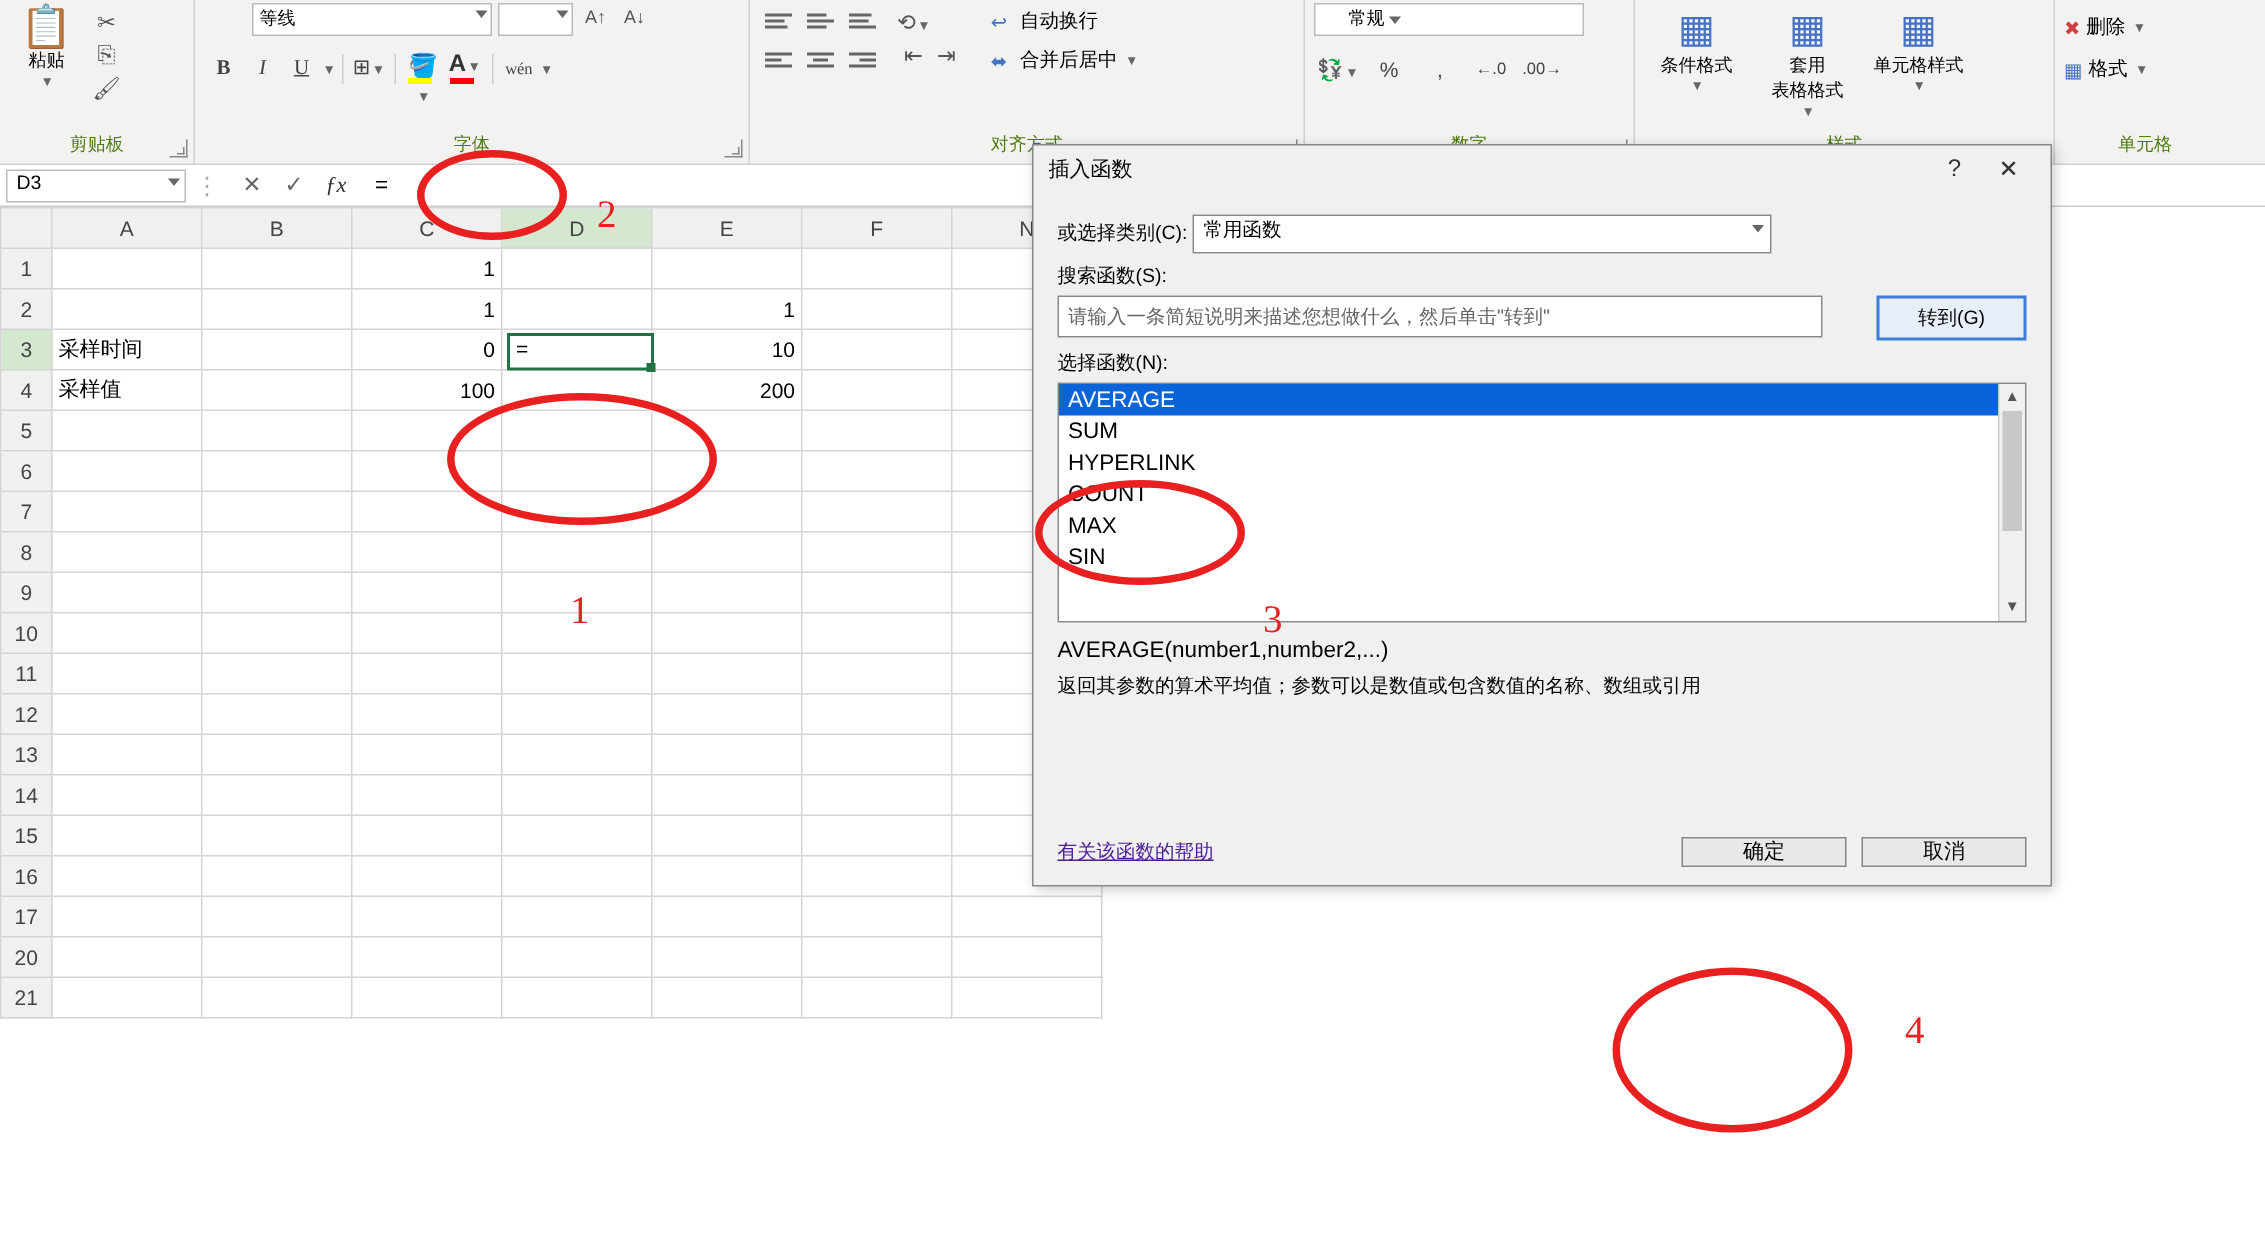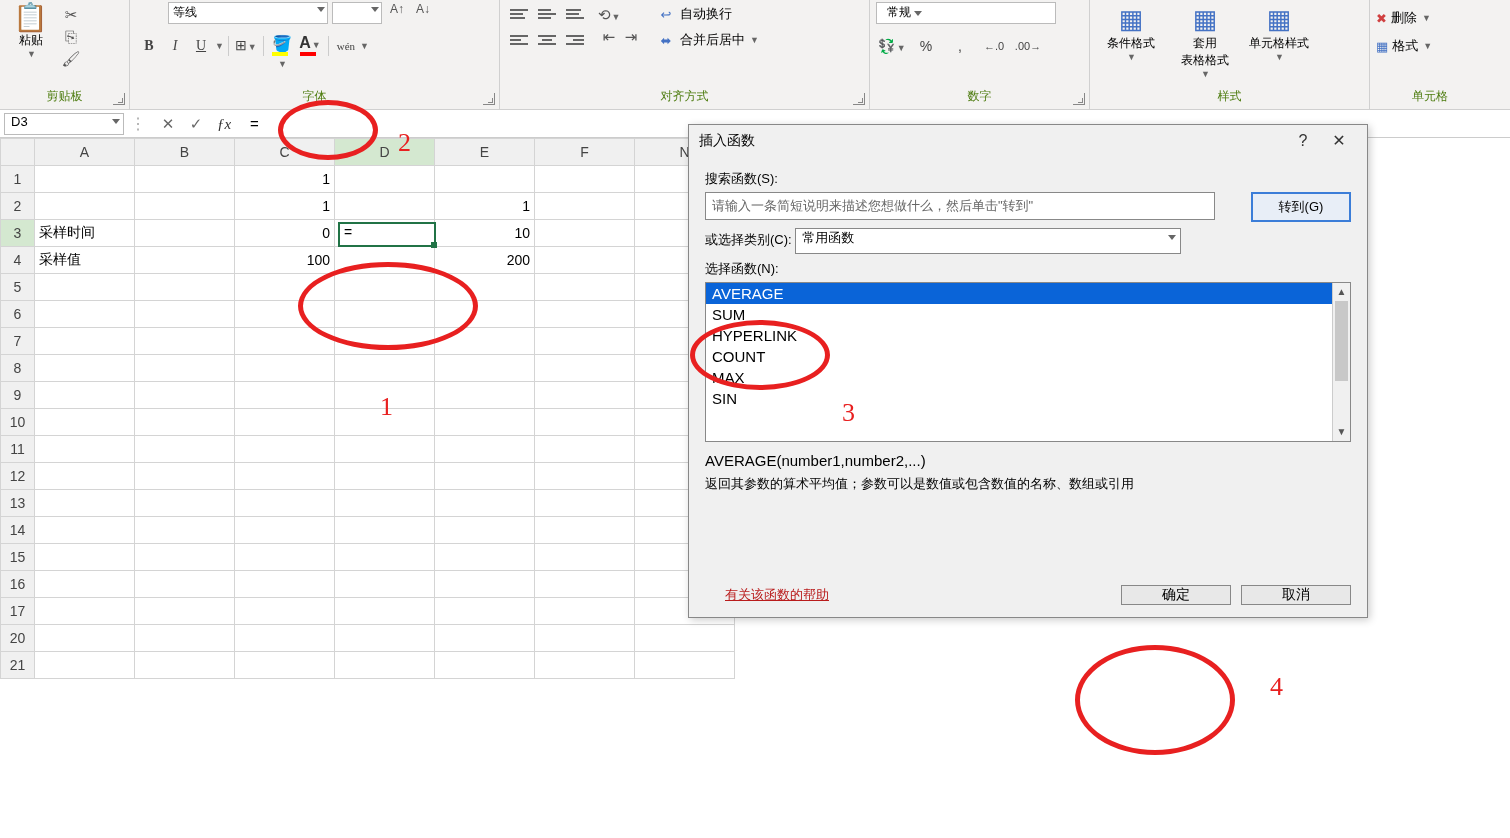--- a/index.html
+++ b/index.html
@@ -12,40 +12,40 @@
 .ribbon-group-label { text-align: center; font-size: 12px; color: #4d7c0f; padding: 2px 0 4px; position: relative; }
 .dlauncher { position: absolute; right: 4px; bottom: 4px; width: 12px; height: 12px; border: 1px solid #888; border-top: none; border-left: none; }
 .dlauncher::after { content: ""; position: absolute; right: 1px; bottom: 1px; width: 4px; height: 4px; border-right: 1px solid #888; border-bottom: 1px solid #888; }
 
 .big-btn { display: flex; flex-direction: column; align-items: center; justify-content: center; width: 50px; font-size: 12px; padding: 2px; cursor: pointer; }
 .big-btn .ic { font-size: 28px; line-height: 1; color: #c05050; }
 .small-stack { display: flex; flex-direction: column; gap: 2px; padding-top: 4px; }
 .small-ic { width: 22px; height: 20px; font-size: 15px; color: #555; text-align: center; cursor: pointer; }
 .dd { font-size: 9px; color: #666; margin-left: 1px; }
 
-.font-section .row { display: flex; gap: 4px; align-items: flex-start; padding-left: 32px; }
+.font-section .row { display: flex; gap: 4px; align-items: flex-end; padding-left: 32px; }
 .font-combo { border: 1px solid #bbb; background: #fff; font-size: 12px; padding: 1px 18px 1px 4px; height: 22px; position: relative; }
 .font-combo .dd2 { position: absolute; right: 2px; top: 4px; }
 .btn-row { display: flex; gap: 0; margin-top: 6px; }
 .fmt-btn { width: 26px; height: 24px; font-size: 14px; text-align: center; line-height: 24px; color: #444; cursor: pointer; font-family: "Times New Roman", serif; }
 .fmt-btn.b { font-weight: bold; }
 .fmt-btn.i { font-style: italic; }
 .fmt-btn.u { text-decoration: underline; }
 .sep { width: 1px; background: #ccc; height: 20px; margin: 2px 4px; }
 .color-btn { width: 28px; height: 24px; position: relative; cursor: pointer; text-align: center; }
 .color-btn .bar { position: absolute; bottom: 2px; left: 4px; right: 8px; height: 4px; }
 
 .align-grid { display: grid; grid-template-columns: repeat(3, 26px); grid-template-rows: repeat(2, 24px); gap: 2px; }
 .align-btn { cursor: pointer; display: flex; flex-direction: column; justify-content: center; gap: 2px; padding: 4px; }
 .align-btn span { height: 2px; background: #666; }
 .align-stack { display: flex; flex-direction: column; gap: 2px; margin-left: 6px; }
 .align-item { display: flex; align-items: center; gap: 4px; font-size: 13px; height: 24px; cursor: pointer; }
 .align-item .ic2 { width: 20px; text-align: center; color: #4472c4; }
 
-.num-combo { border: 1px solid #bbb; background: #fff; font-size: 12px; height: 22px; width: 180px; padding: 1px 18px 1px 10px; position: relative; }
+.num-combo { border: 1px solid #bbb; background: #fff; font-size: 12px; height: 22px; width: 180px; padding: 1px 18px 1px 22px; position: relative; }
 .num-row { display: flex; gap: 2px; margin-top: 6px; }
 .num-btn { width: 32px; height: 24px; font-size: 14px; text-align: center; line-height: 24px; color: #444; cursor: pointer; }
 
 .style-btn { display: flex; flex-direction: column; align-items: center; font-size: 12px; width: 70px; cursor: pointer; padding-top: 2px; }
 .style-btn .sic { font-size: 26px; color: #4472c4; }
 
 .cell-btn { display: flex; align-items: center; font-size: 13px; gap: 4px; height: 24px; cursor: pointer; }
 
 
 .formula-bar { height: 28px; border-bottom: 1px solid #ccc; display: flex; align-items: center; background: #fff; }
@@ -64,41 +64,41 @@
 .grid .colh { width: 100px; background: #f0f0f0; text-align: center; color: #444; }
 .grid .rowh { width: 34px; background: #f0f0f0; text-align: center; color: #444; }
 .grid .colh.sel, .grid .rowh.sel { background: #d4e8d0; }
 .grid td { padding: 0 4px; text-align: right; color: #000; }
 .grid td.txt { text-align: left; }
 .cell-active { position: absolute; border: 2px solid #217346; background: #fff; pointer-events: none; }
 .cell-active::after { content: ""; position: absolute; right: -3px; bottom: -3px; width: 6px; height: 6px; background: #217346; }
 .cell-edit { padding: 0 4px; font-size: 14px; text-align: left; }
 
 
-.dialog { position: absolute; background: #f0f0f0; border: 1px solid #888; box-shadow: 2px 2px 8px rgba(0,0,0,0.2); left: 688px; top: 124px; width: 680px; }
+.dialog { position: absolute; background: #f0f0f0; border: 1px solid #888; box-shadow: 2px 2px 8px rgba(0,0,0,0.2); left: 688px; top: 96px; width: 680px; }
 .dlg-title { display: flex; align-items: center; padding: 6px 10px; font-size: 14px; }
 .dlg-title .spacer { flex: 1; }
 .dlg-close, .dlg-help { width: 36px; text-align: center; font-size: 16px; cursor: pointer; color: #333; }
 .dlg-body { padding: 8px 16px 12px; font-size: 13px; }
 .dlg-row { margin: 6px 0; }
 .dlg-label { font-size: 13px; margin-bottom: 4px; display: block; }
 .dlg-input { width: 510px; height: 28px; border: 1px solid #888; background: #fff; padding: 0 6px; font-size: 13px; color: #666; }
 .dlg-go { width: 100px; height: 30px; border: 2px solid #3b7dd8; background: #e8eef7; font-size: 13px; cursor: pointer; float: right; }
 .dlg-combo { height: 26px; border: 1px solid #888; background: #fff; width: 386px; padding: 0 6px; font-size: 13px; position: relative; display: inline-block; vertical-align: middle; }
 .dlg-combo .dd2 { position: absolute; right: 4px; top: 6px; }
 .fn-list { border: 1px solid #888; background: #fff; height: 160px; position: relative; overflow: hidden; }
 .fn-item { padding: 2px 6px; font-size: 15px; font-family: Arial, sans-serif; cursor: pointer; }
 .fn-item.sel { background: #0a64d8; color: #fff; }
 .fn-scroll { position: absolute; right: 0; top: 0; bottom: 0; width: 18px; background: #f0f0f0; border-left: 1px solid #ccc; }
 .fn-scroll .arr { height: 18px; text-align: center; font-size: 10px; color: #555; line-height: 18px; cursor: pointer; }
 .fn-scroll .thumb { position: absolute; left: 2px; right: 2px; top: 18px; height: 80px; background: #c8c8c8; }
 .fn-sig { font-size: 15px; font-family: Arial, sans-serif; margin: 10px 0 6px; }
 .fn-desc { font-size: 13px; margin-bottom: 84px; }
 .dlg-footer { display: flex; align-items: center; padding-top: 8px; }
-.dlg-link { color: #b91c1c; text-decoration: underline; font-size: 13px; cursor: pointer; margin-left: 20px; }
+.dlg-link { color: #4c1d95; text-decoration: underline; font-size: 13px; cursor: pointer; }
 .dlg-footer .spacer { flex: 1; }
 .dlg-btn { width: 110px; height: 20px; border: 1px solid #888; background: #e8e8e8; font-size: 14px; cursor: pointer; margin-left: 10px; }
 
 
 .anno-circle { position: absolute; border: 5px solid #e82020; border-radius: 50%; pointer-events: none; }
 .anno-num { position: absolute; color: #e82020; font-size: 26px; font-family: "Times New Roman", serif; pointer-events: none; }
 .dd2 { width: 0; height: 0; border-left: 4px solid transparent; border-right: 4px solid transparent; border-top: 5px solid #666; display: inline-block; }
 </style>
 </head>
 <body>
@@ -496,31 +496,31 @@
 
 <div class="dialog">
   <div class="dlg-title">
     <span>插入函数</span>
     <span class="spacer"></span>
     <span class="dlg-help">?</span>
     <span class="dlg-close">✕</span>
   </div>
   <div class="dlg-body">
     <div class="dlg-row">
+      <span>或选择类别(C):</span>
+      <div class="dlg-combo">
+        <span>常用函数</span>
+        <span class="dd2"></span>
+      </div>
+    </div>
+    <div class="dlg-row">
       <span class="dlg-label">搜索函数(S):</span>
       <button class="dlg-go">转到(G)</button>
       <input class="dlg-input" value="请输入一条简短说明来描述您想做什么，然后单击&quot;转到&quot;" style="">
       <div style="clear:both"></div>
-    </div>
-    <div class="dlg-row">
-      <span>或选择类别(C):</span>
-      <div class="dlg-combo">
-        <span>常用函数</span>
-        <span class="dd2"></span>
-      </div>
     </div>
     <div class="dlg-row">
       <span class="dlg-label">选择函数(N):</span>
       <div class="fn-list" id="fn-list">
         <div class="fn-item sel">AVERAGE</div>
           <div class="fn-item">SUM</div>
           <div class="fn-item">HYPERLINK</div>
           <div class="fn-item">COUNT</div>
           <div class="fn-item">MAX</div>
           <div class="fn-item">SIN</div>

